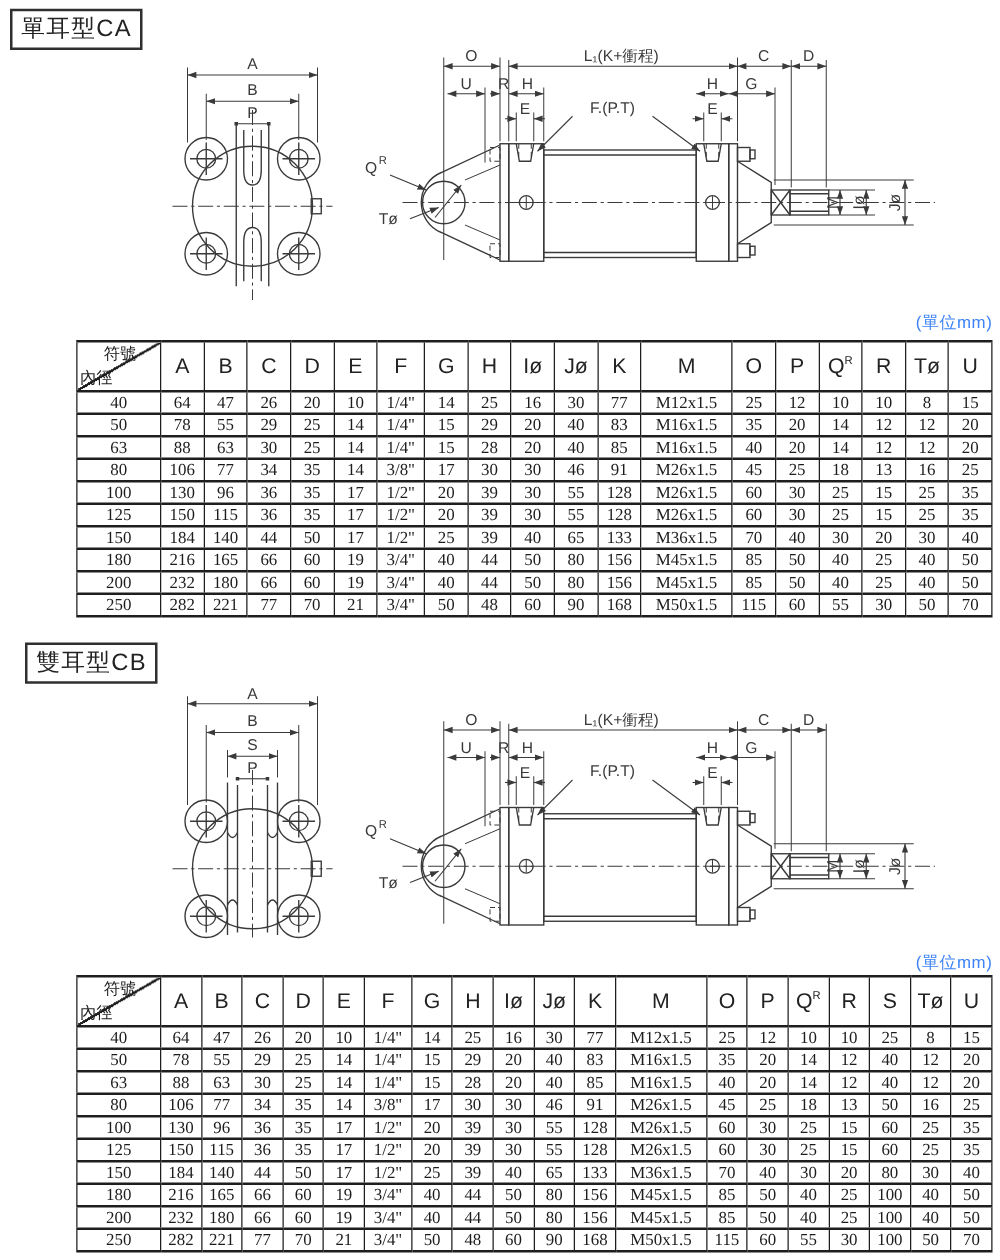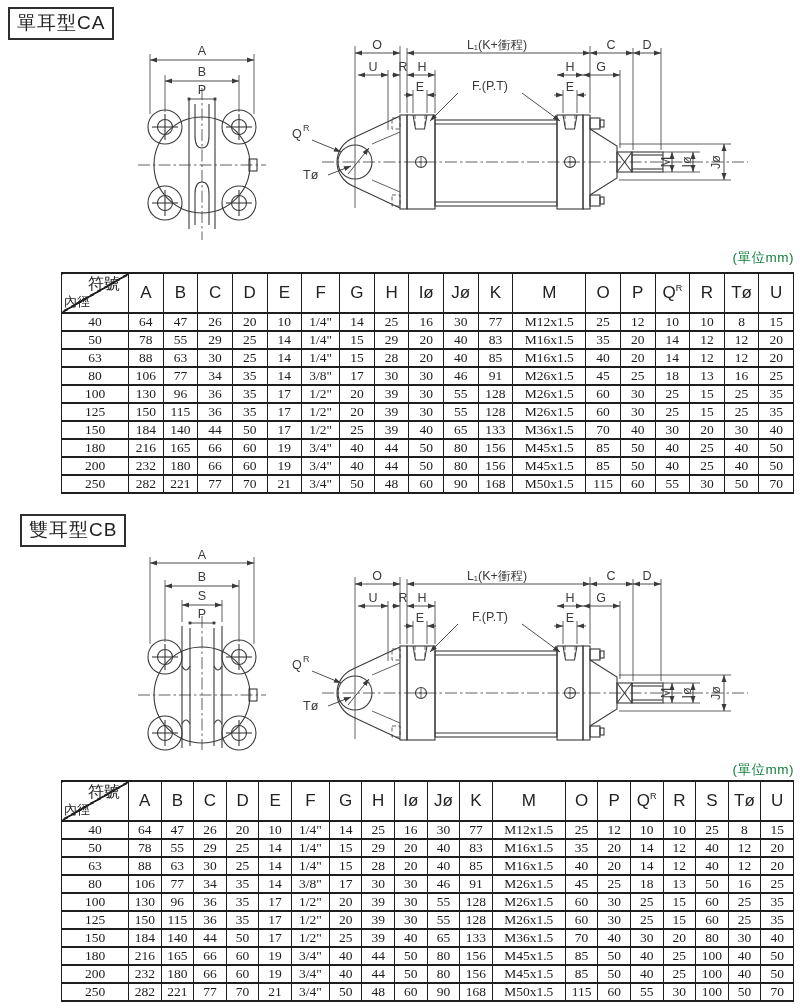--- a/index.html
+++ b/index.html
@@ -1,41 +1,41 @@
 <!DOCTYPE html>
 <html><head>
 <meta charset="utf-8">
 <style>
   html,body{margin:0;padding:0;background:#fff;}
   .page{position:relative;width:800px;height:1008px;background:#ffffff;overflow:hidden;
         font-family:"Liberation Sans",sans-serif;color:#2b2b2b;}
   .section-label{position:absolute;left:8px;border:2px solid #2f2f2f;padding:1px 7px 2px 7px;
         font-size:19px;letter-spacing:1px;color:#222;background:#fff;white-space:nowrap;}
-  .unit-note{position:absolute;right:6px;font-size:13.5px;color:#15803d;letter-spacing:0.5px;}
+  .unit-note{position:absolute;right:6px;font-size:13.5px;color:#3b82f6;letter-spacing:0.5px;}
 
   
   table.dim-table{position:absolute;left:61px;width:733px;border-collapse:collapse;
         table-layout:fixed;background:#fff;}
   table.dim-table th,table.dim-table td{
         border-left:1px solid #1e1e1e;border-right:1px solid #1e1e1e;
         border-top:2px solid #1e1e1e;border-bottom:2px solid #1e1e1e;
         padding:0;text-align:center;vertical-align:middle;overflow:hidden;white-space:nowrap;}
   table.dim-table thead tr{height:40px;}
   table.dim-table thead th{font-weight:normal;font-size:17px;font-family:"Liberation Sans",sans-serif;color:#222;}
   table.dim-table thead th sup{font-size:9px;vertical-align:super;line-height:0;}
   table.dim-table tbody tr{height:18px;}
   table.tbl-cb tbody tr{height:17px;}
   table.dim-table tbody th,table.dim-table tbody td{
         font-family:"Liberation Serif",serif;font-size:13.5px;font-weight:normal;color:#1c1c1c;}
   col.col-corner{width:67px;}
   col.col-m{width:73px;}
   col.col-f{width:38px;}
   th.corner{position:relative;
         background:linear-gradient(to bottom right,#fff calc(50% - 1px),#1e1e1e calc(50% - 1px),#1e1e1e calc(50% + 1px),#fff calc(50% + 1px));}
-  th.corner .c-top{position:absolute;top:0px;right:8px;font-size:16px;font-family:"Liberation Sans",sans-serif;}
+  th.corner .c-top{position:absolute;top:0px;right:19px;font-size:13px;font-family:"Liberation Sans",sans-serif;}
   th.corner .c-bot{position:absolute;bottom:1px;left:2px;font-size:13px;font-family:Liberation Sans, sans-serif;}
 
   
   svg.drawing{position:absolute;left:0;}
   svg.drawing *{stroke:#3a3a3a;fill:none;stroke-width:1.1;}
   svg.drawing text{fill:#3a3a3a;stroke:none;font-family:"Liberation Sans",sans-serif;font-size:12.5px;}
   svg.drawing text.sup{font-size:9px;}
   svg.drawing .thin{stroke-width:0.8;}
   svg.drawing .dim{stroke-width:0.9;}
   svg.drawing .cl{stroke-width:0.8;stroke-dasharray:12 3 2.5 3;}

